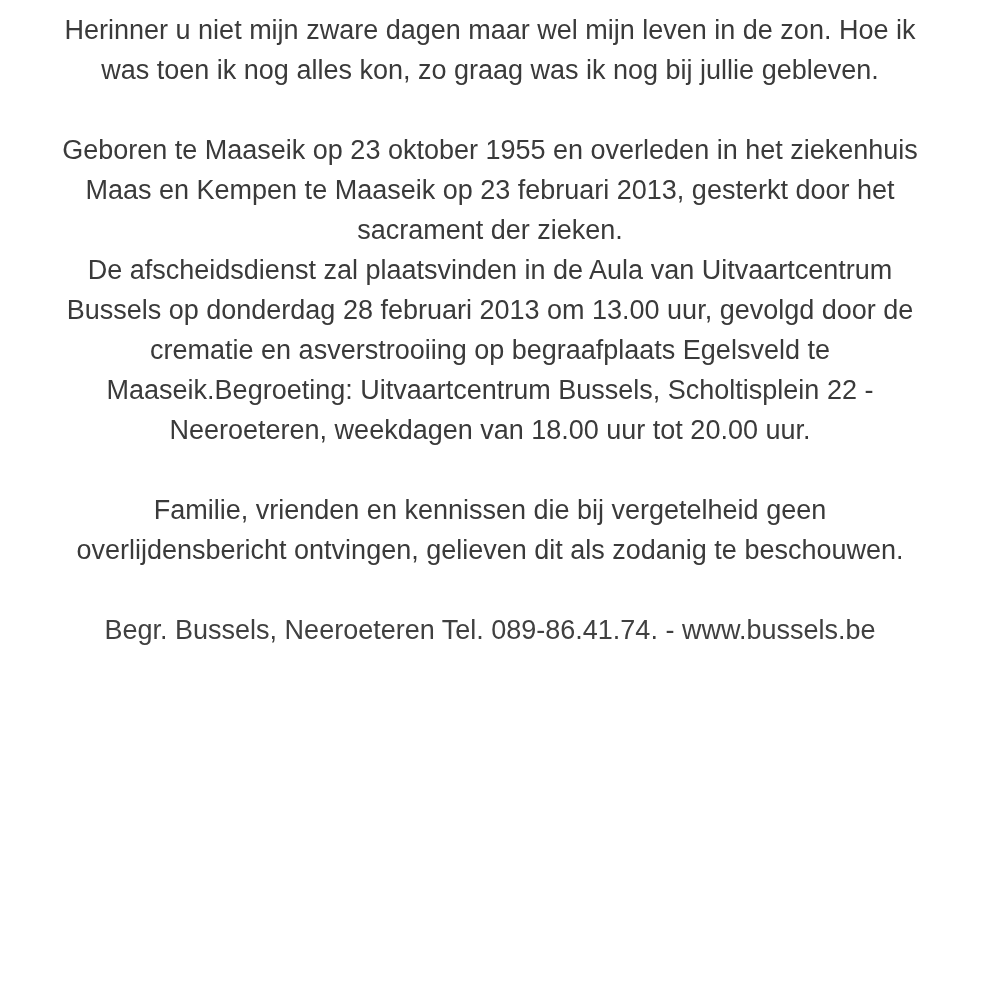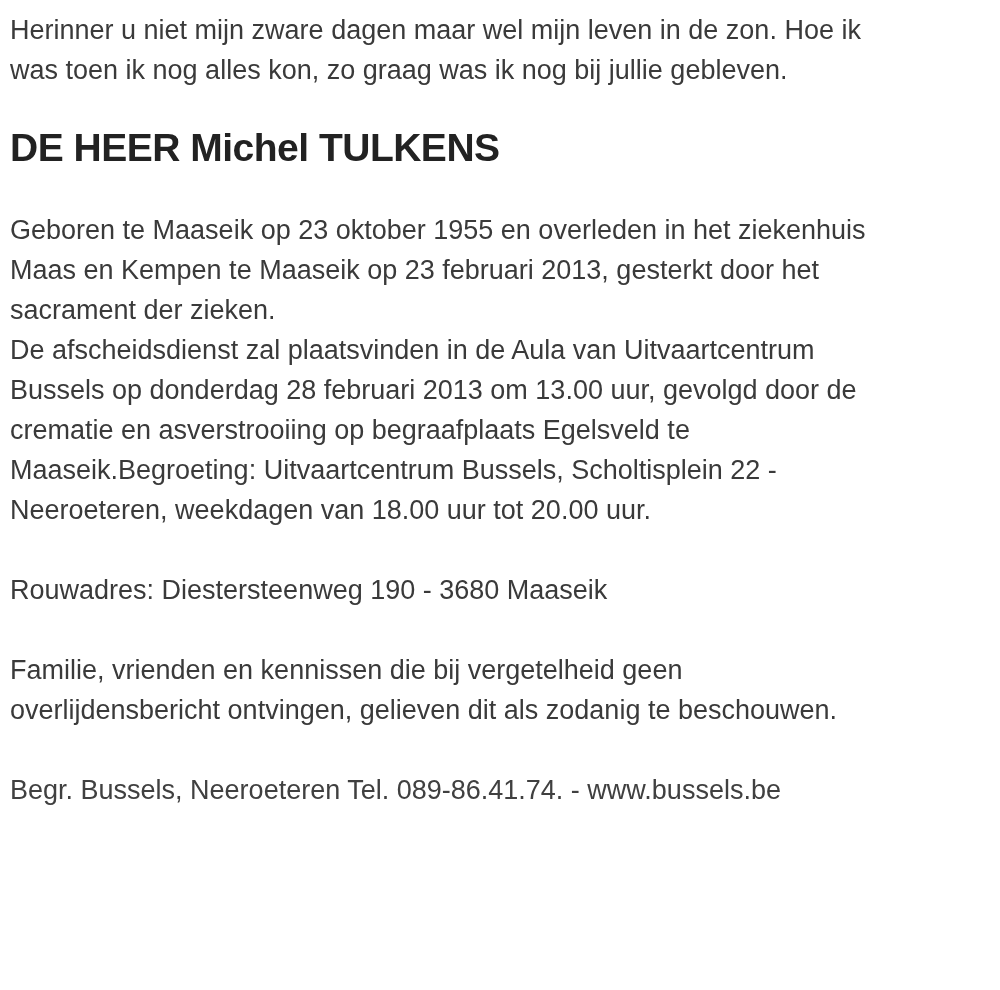--- a/index.html
+++ b/index.html
@@ -1,15 +1,15 @@
 <!DOCTYPE html>
 <html><head>
   <meta charset="utf-8">
   <style>
-    * { box-sizing: border-box; }
+    * { box-sizing: border-box; text-align: center; }
     html, body {
       margin: 0;
       padding: 0;
       background: #ffffff;
       width: 1000px;
     }
     body {
       font-family: "Liberation Sans", "DejaVu Sans", sans-serif;
       height: 990px;
       overflow: hidden;
@@ -51,33 +51,31 @@
     }
   </style>
 </head>
 <body>
 
 <div class="doc">
 
   <p class="textblock quote">Herinner u niet mijn zware dagen maar wel mijn leven in de zon. Hoe ik
 was toen ik nog alles kon, zo graag was ik nog bij jullie gebleven.</p>
 
-  <h1 class="deceased-title">DE HEER Michel TULKENS</h1>
 
 
   <p class="textblock announcement">Geboren te Maaseik op 23 oktober 1955 en overleden in het ziekenhuis
 Maas en Kempen te Maaseik op 23 februari 2013, gesterkt door het
 sacrament der zieken.
 De afscheidsdienst zal plaatsvinden in de Aula van Uitvaartcentrum
 Bussels op donderdag 28 februari 2013 om 13.00 uur, gevolgd door de
 crematie en asverstrooiing op begraafplaats Egelsveld te
 Maaseik.Begroeting: Uitvaartcentrum Bussels, Scholtisplein 22 -
 Neeroeteren, weekdagen van 18.00 uur tot 20.00 uur.</p>
 
-  <p class="textblock mourning-address">Rouwadres: Diestersteenweg 190 - 3680 Maaseik</p>
 
   <p class="textblock notice">Familie, vrienden en kennissen die bij vergetelheid geen
 overlijdensbericht ontvingen, gelieven dit als zodanig te beschouwen.</p>
 
 
   <p class="textblock doc-footer">Begr. Bussels, Neeroeteren Tel. 089-86.41.74. - www.bussels.be</p>
 
 </div>
 
 </body></html>

